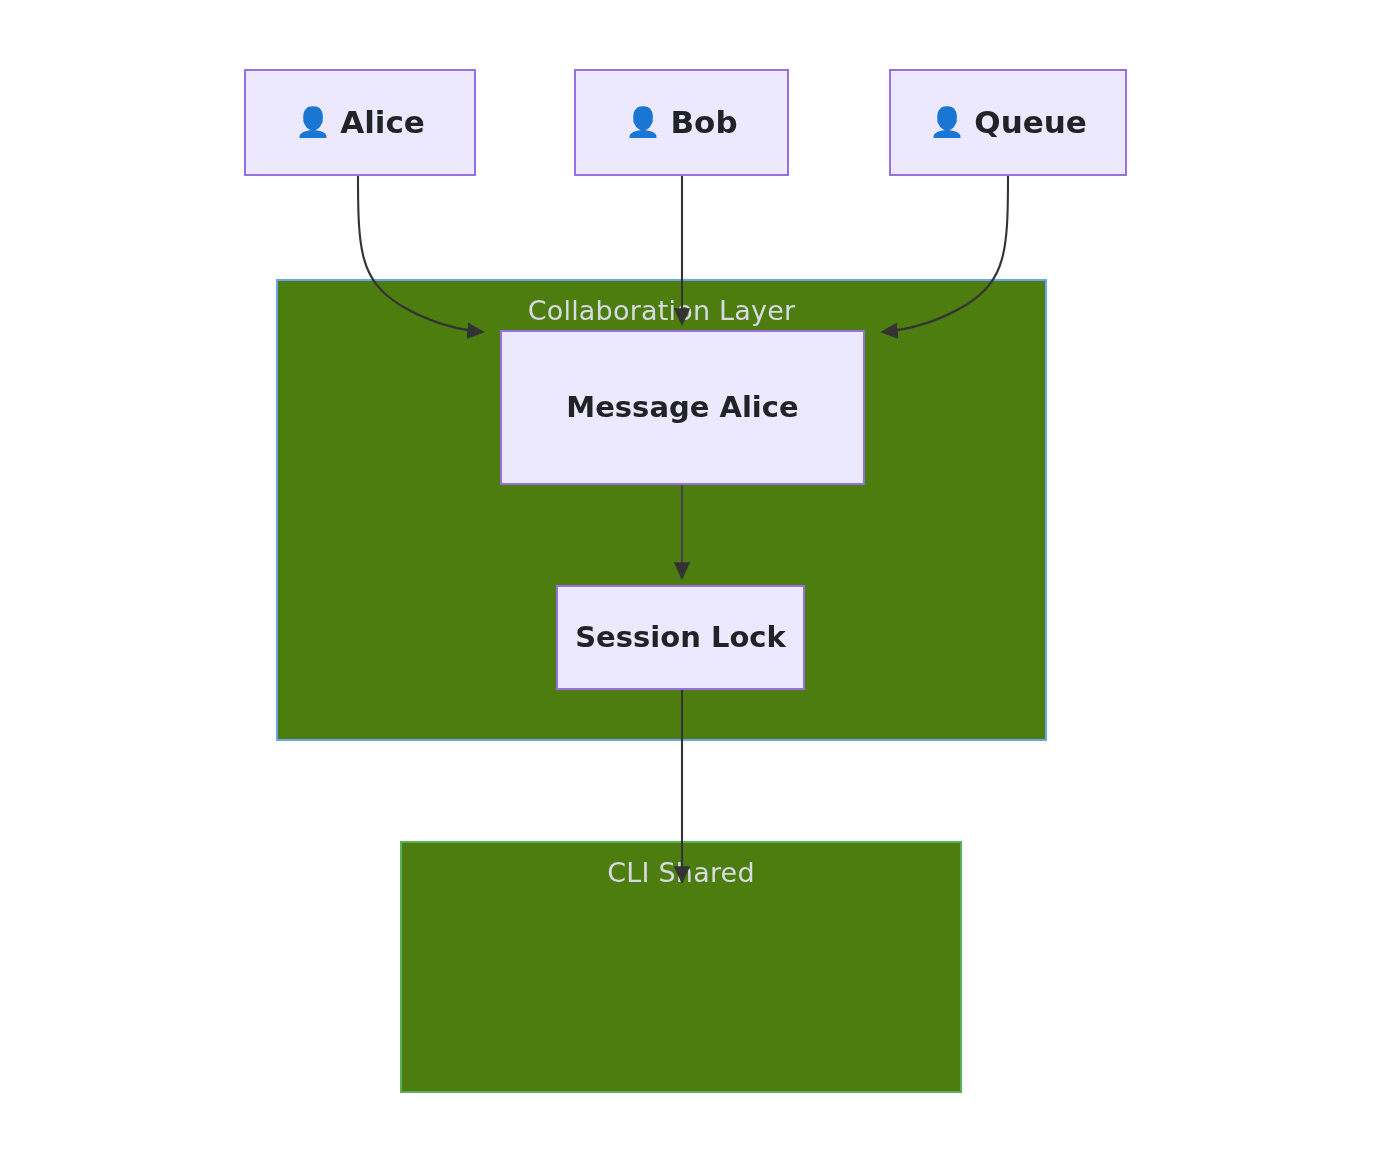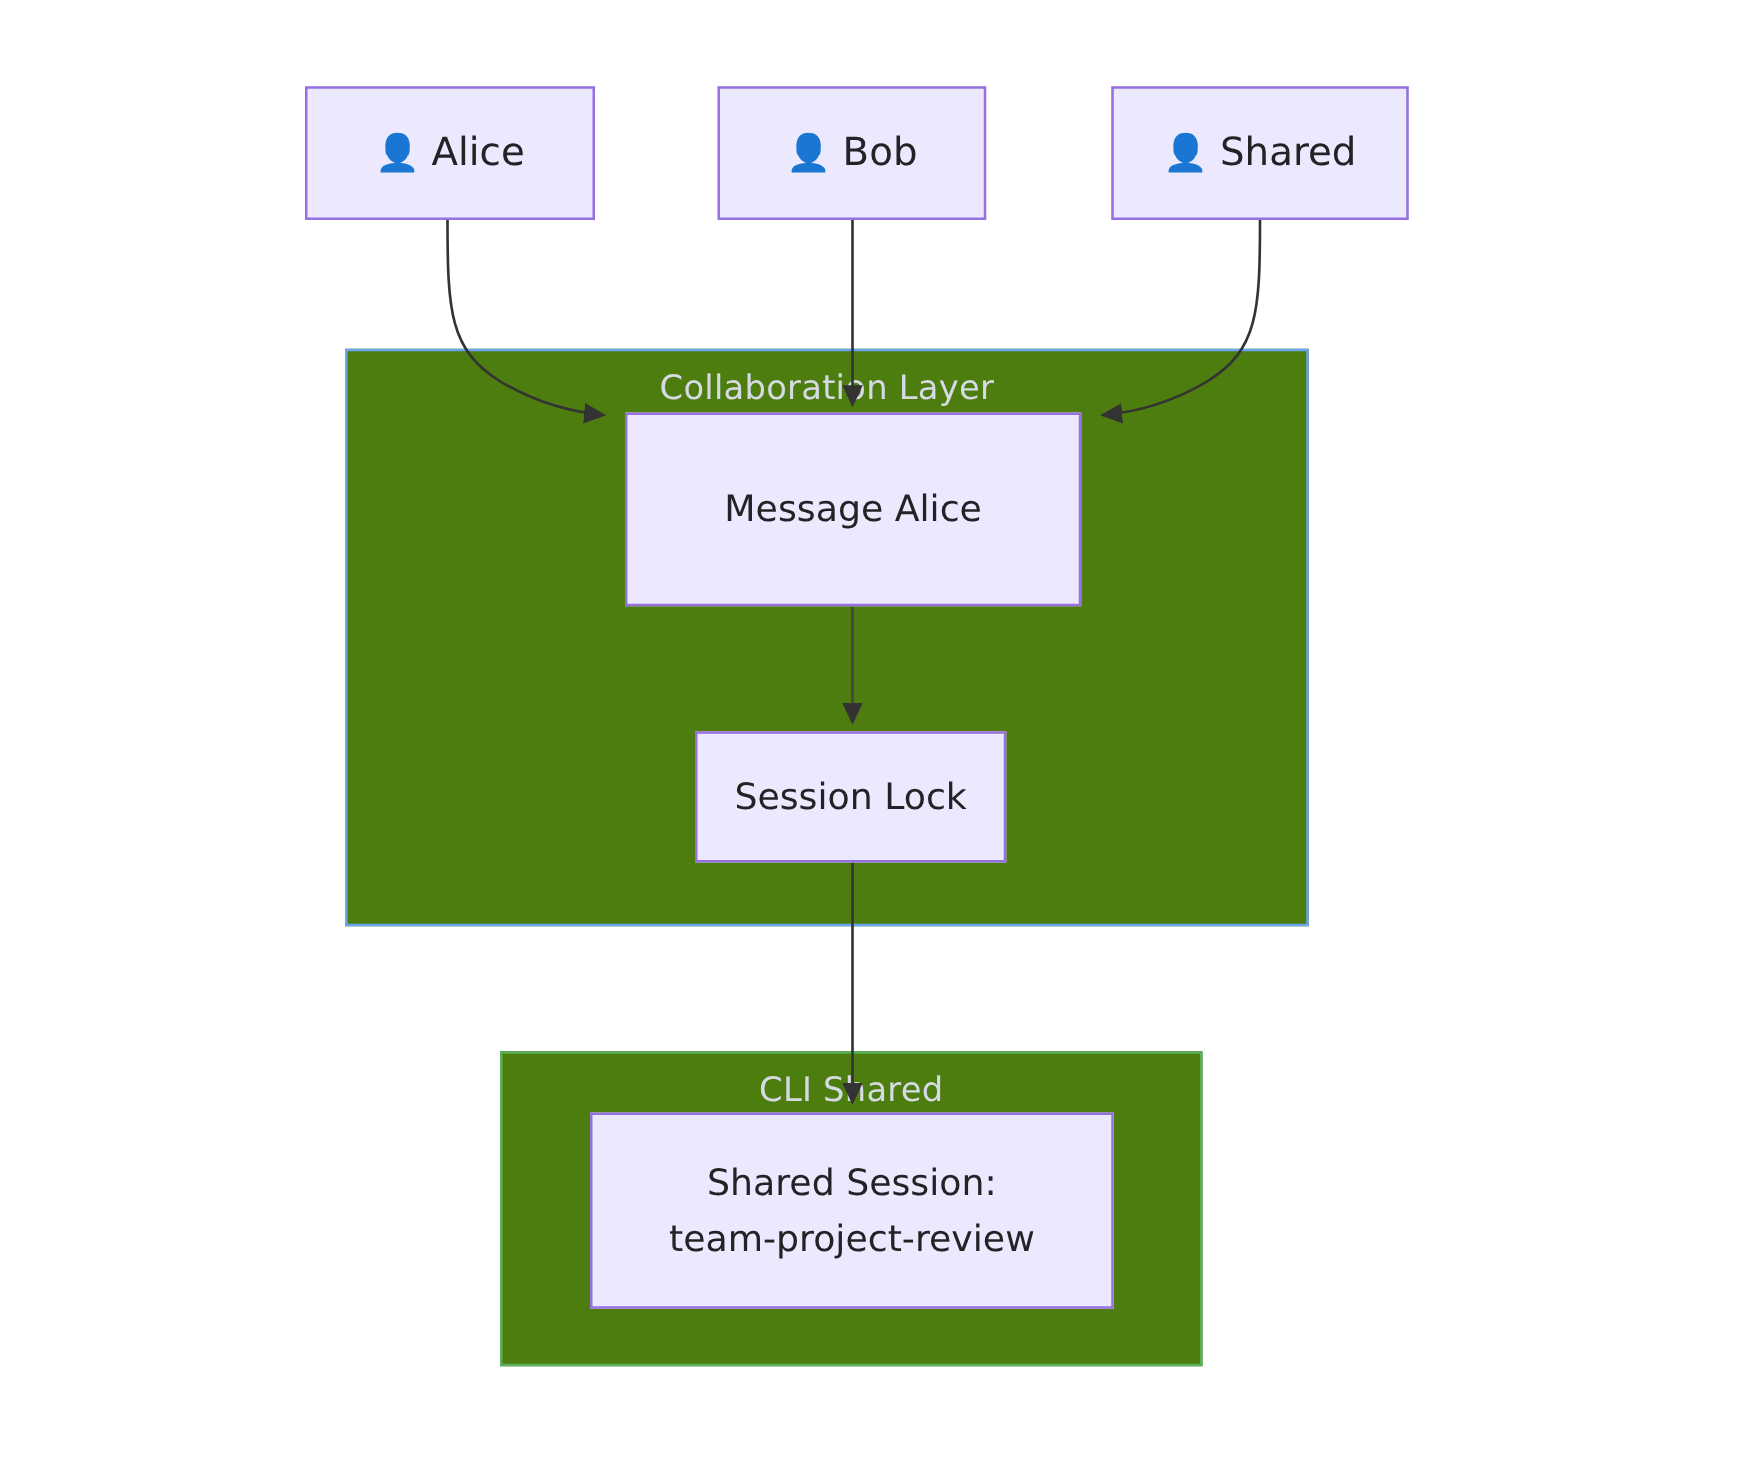--- a/index.html
+++ b/index.html
@@ -63,20 +63,21 @@
     font-size: 31px;
   }
   .person-icon {
     font-size: 29px;
     line-height: 1;
     display: inline-block;
   }
   .node-line {
     display: block;
     white-space: nowrap;
+    font-weight: bold;
   }
 </style>
 </head>
 <body>
 
 <div id="canvas">
 
   <div class="subgraph" id="sg-collab" style="left:276px; top:279px; width:771px; height:462px; border:2px solid #6ba5f0;">
     <div class="subgraph-title">Collaboration Layer</div>
   </div>
@@ -108,29 +109,25 @@
     <span class="node-line">Alice</span>
   </div>
 
   <div class="node person" style="left:574px; top:69px; width:215px; height:107px;">
     <span class="person-icon">👤</span>
     <span class="node-line">Bob</span>
   </div>
 
   <div class="node person" style="left:889px; top:69px; width:238px; height:107px;">
     <span class="person-icon">👤</span>
-    <span class="node-line">Shared</span>
+    <span class="node-line">Queue</span>
   </div>
 
   <div class="node" style="left:500px; top:330px; width:365px; height:155px;">
     <span class="node-line">Message Alice</span>
   </div>
 
   <div class="node" style="left:556px; top:585px; width:249px; height:105px;">
     <span class="node-line">Session Lock</span>
   </div>
 
-  <div class="node" style="left:472px; top:890px; width:419px; height:157px;">
-    <span class="node-line">Shared Session:</span>
-    <span class="node-line">team-project-review</span>
-  </div>
 
 </div>
 
 </body></html>

